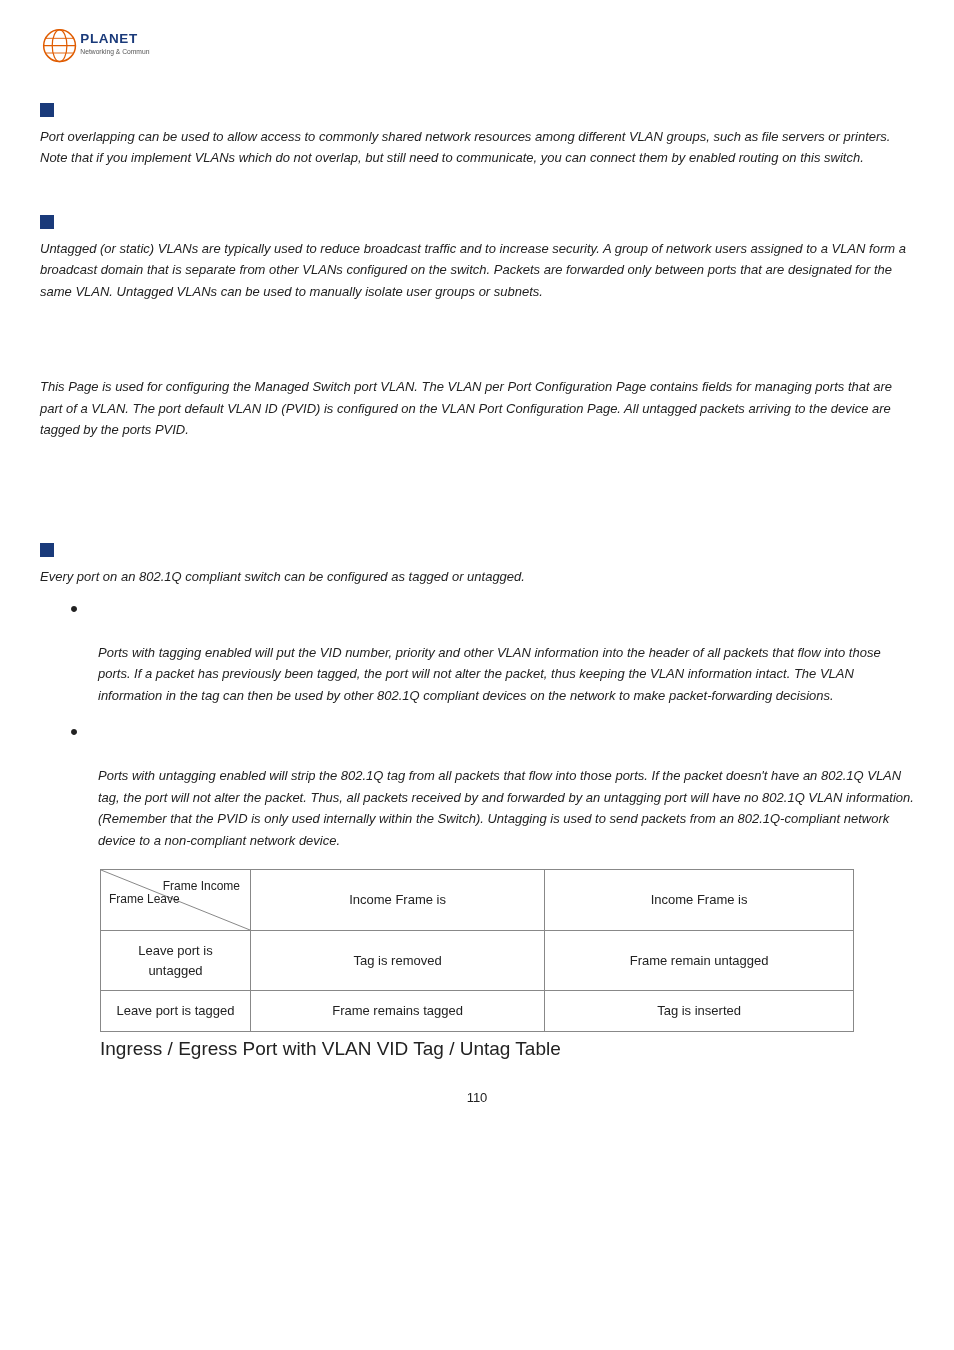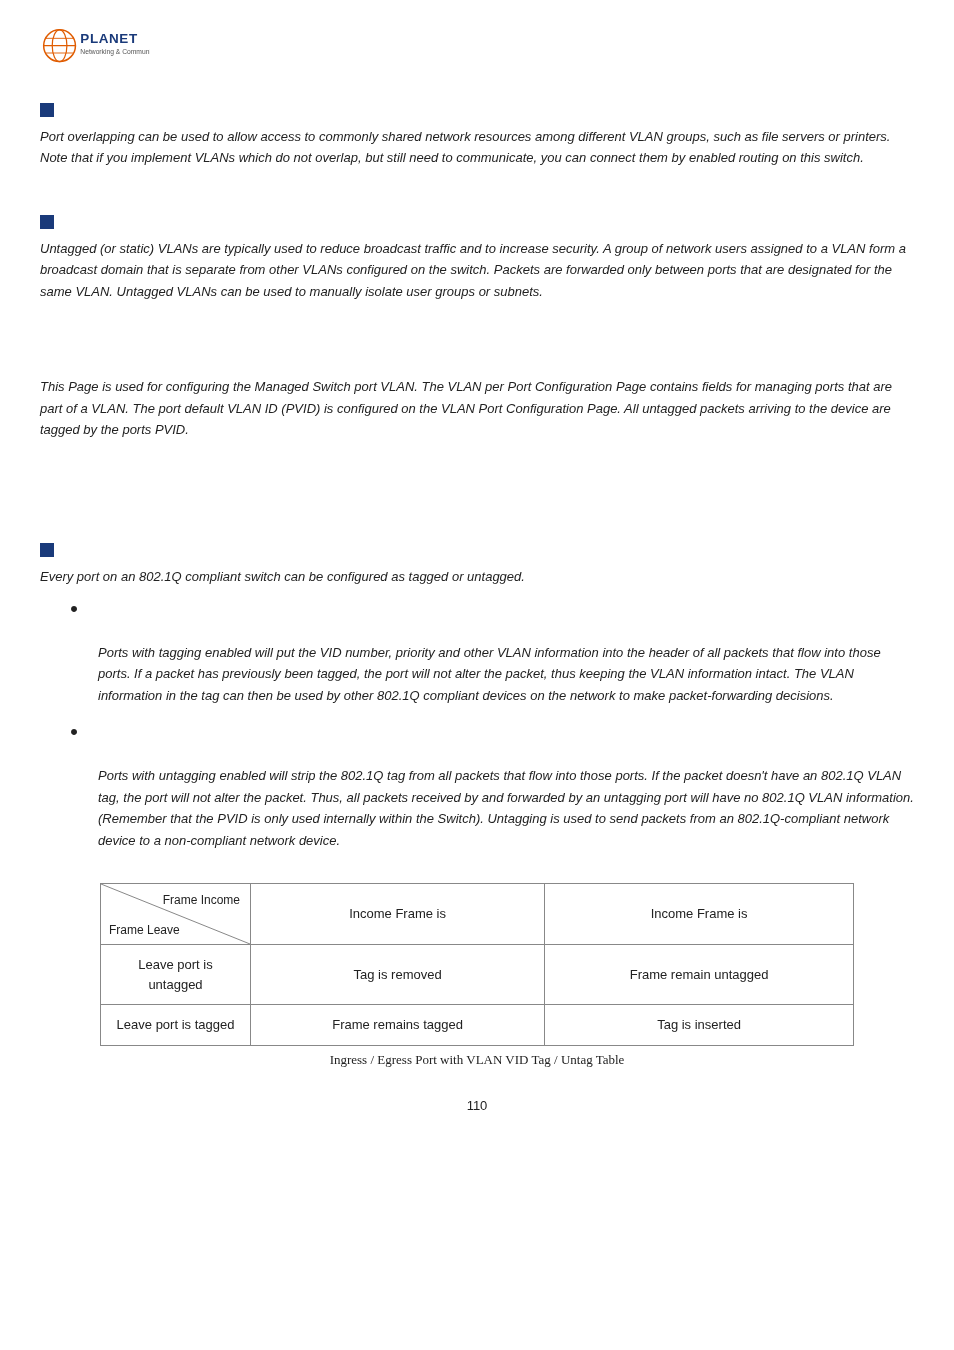--- a/index.html
+++ b/index.html
@@ -54,21 +54,21 @@
       line-height: 1.1;
       margin-right: 10px;
       color: #222;
     }
     .bullet-text {
       line-height: 1.65;
       margin-top: 45px;
     }
     
     .vlan-table-wrap {
-      margin: 32px 60px 6px 60px;
+      margin: 18px 60px 6px 60px;
     }
     .vlan-table {
       width: 100%;
       border-collapse: collapse;
       border: 1px solid #888;
     }
     .vlan-table td, .vlan-table th {
       border: 1px solid #888;
       padding: 10px 14px;
       text-align: center;
@@ -99,31 +99,29 @@
     }
     .diagonal-top-right {
       position: absolute;
       top: 7px;
       right: 10px;
       font-size: 12px;
       text-align: right;
     }
     .diagonal-bottom-left {
       position: absolute;
-      bottom: 5px;
+      bottom: 22px;
       left: 8px;
       font-size: 12px;
       text-align: left;
     }
     .table-caption {
-      text-align: center;
-      font-size: 13px;
+      font-size: 19px;
       margin-top: 6px;
       margin-bottom: 10px;
-      font-family: Liberation Serif, serif;
     }
     .page-number {
       text-align: center;
       margin-top: 30px;
       font-size: 13px;
     }
   </style>
 </head>
 <body>
 

